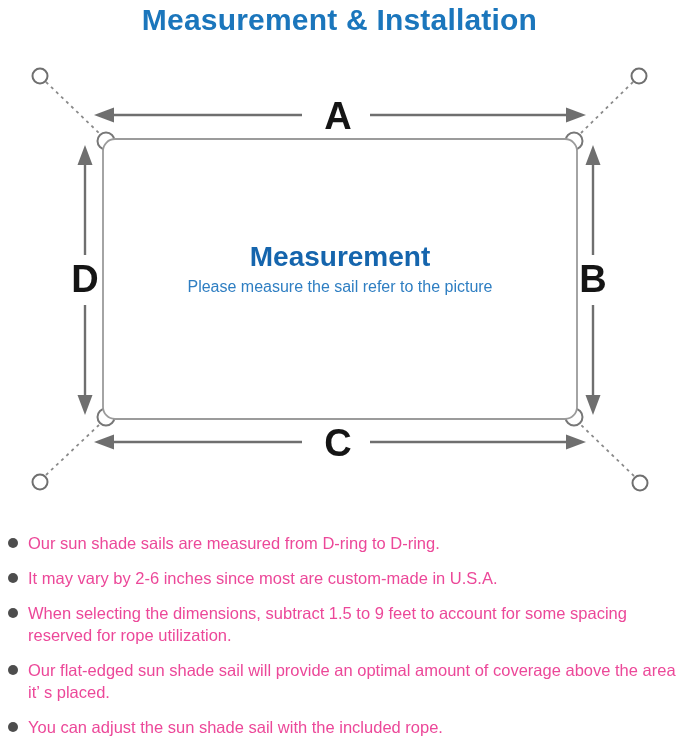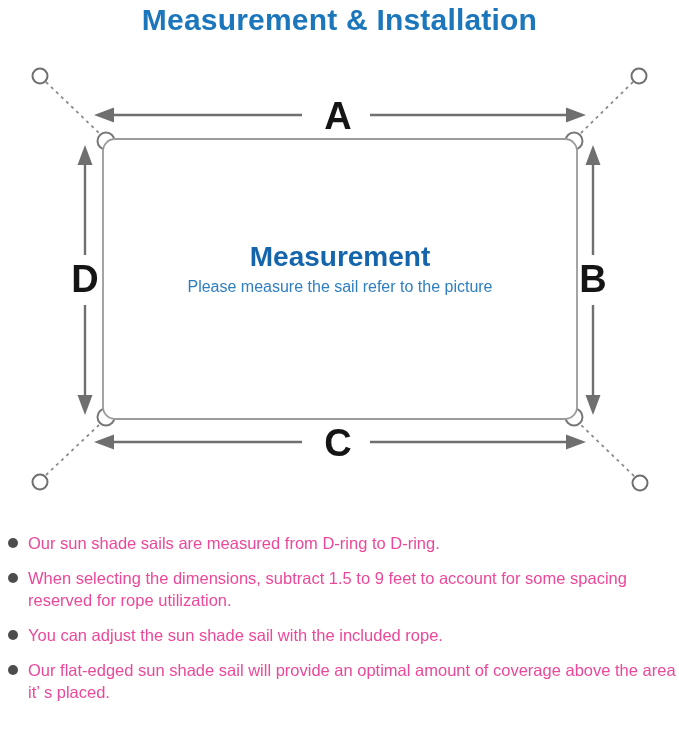--- a/index.html
+++ b/index.html
@@ -148,25 +148,29 @@
     <text class="center-subtitle" x="340" y="239" text-anchor="middle">Please measure the sail refer to the picture</text>
   </svg>
 
   <ul class="notes-list">
     <li class="note-item">
       <span class="note-dot"></span>
       <span class="note-text">Our sun shade sails are measured from D-ring to D-ring.</span>
     </li>
     <li class="note-item">
       <span class="note-dot"></span>
+      <span class="note-text">It may vary by 2-6 inches since most are custom-made in U.S.A.</span>
+    </li>
+    <li class="note-item">
+      <span class="note-dot"></span>
       <span class="note-text">When selecting the dimensions, subtract 1.5 to 9 feet to account for some spacing reserved for rope utilization.</span>
     </li>
     <li class="note-item">
       <span class="note-dot"></span>
-      <span class="note-text">You can adjust the sun shade sail with the included rope.</span>
+      <span class="note-text">Our flat-edged sun shade sail will provide an optimal amount of coverage above the area it’ s placed.</span>
     </li>
     <li class="note-item">
       <span class="note-dot"></span>
-      <span class="note-text">Our flat-edged sun shade sail will provide an optimal amount of coverage above the area it’ s placed.</span>
+      <span class="note-text">You can adjust the sun shade sail with the included rope.</span>
     </li>
   </ul>
 
 </div>
 
 </body></html>

